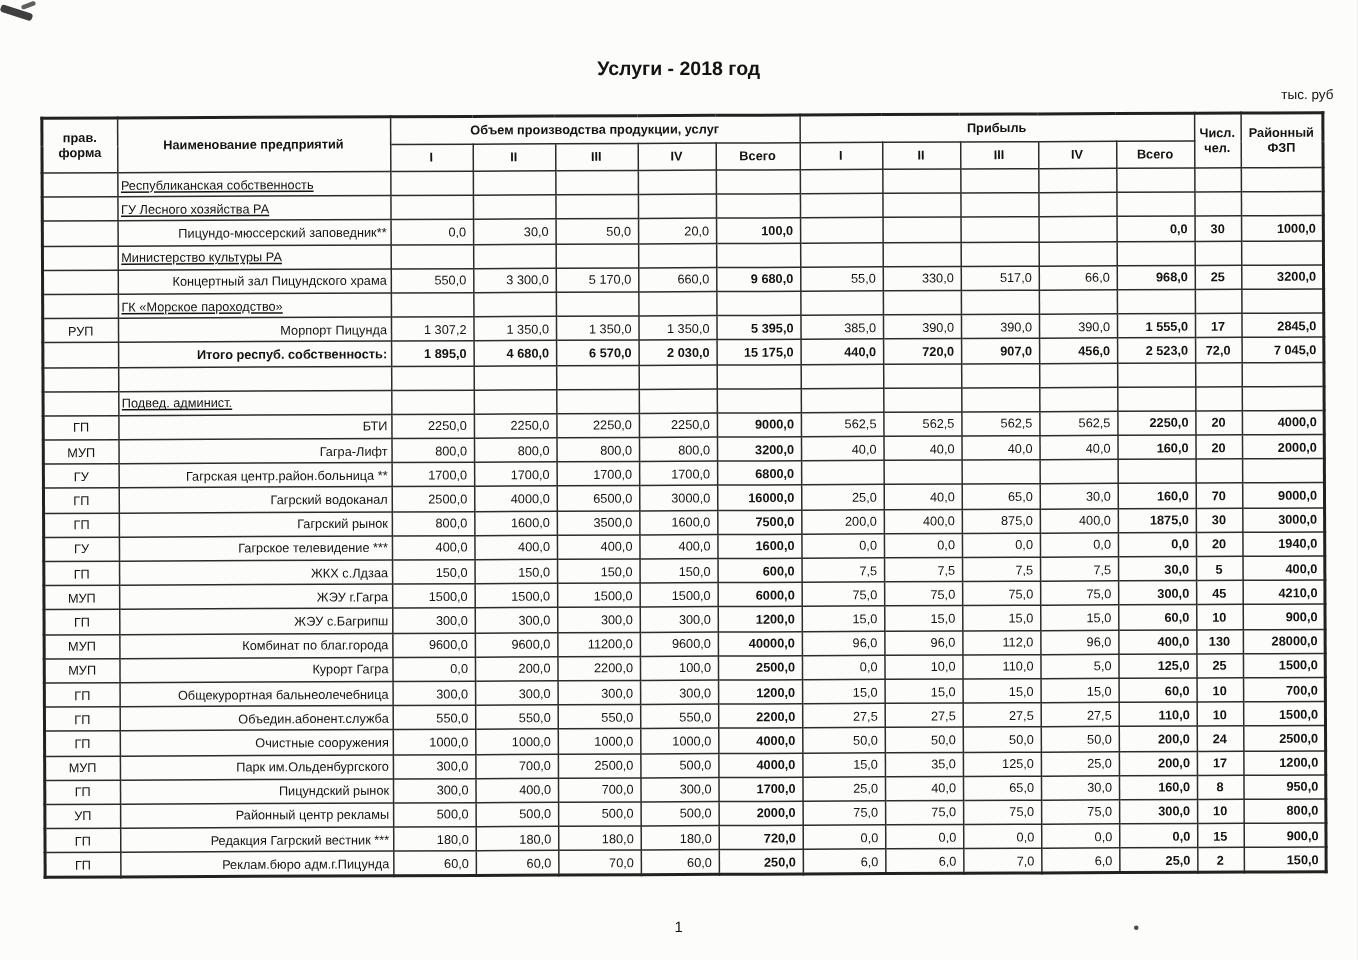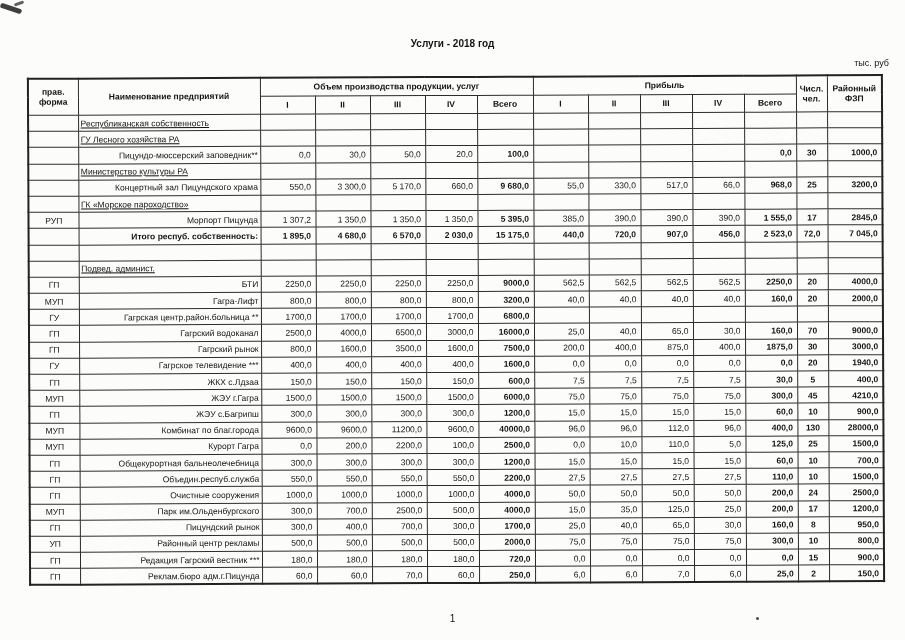--- a/index.html
+++ b/index.html
@@ -11,21 +11,21 @@
     font-family: "Liberation Sans", sans-serif;
     color: #131313;
     overflow: hidden;
     margin: 0 auto;
   }
   .doc-title {
     position: absolute;
     top: 38px; left: 0;
     width: 100%;
     text-align: center;
-    font-size: 10px;
+    font-size: 13px;
     font-weight: bold;
   }
   .units-note {
     position: absolute;
     top: 58px; right: 16px;
     font-size: 9px;
   }
   .table-wrap {
     position: absolute;
     left: 28px; top: 76px;
@@ -494,21 +494,21 @@
             <td class="num">15,0</td>
             <td class="num">15,0</td>
             <td class="num">15,0</td>
             <td class="num">15,0</td>
             <td class="num b">60,0</td>
             <td class="ctr b">10</td>
             <td class="num b">700,0</td>
           </tr>
           <tr>
             <td class="ctr">ГП</td>
-            <td class="name">Объедин.респуб.служба</td>
+            <td class="name">Объедин.абонент.служба</td>
             <td class="num">550,0</td>
             <td class="num">550,0</td>
             <td class="num">550,0</td>
             <td class="num">550,0</td>
             <td class="num b">2200,0</td>
             <td class="num">27,5</td>
             <td class="num">27,5</td>
             <td class="num">27,5</td>
             <td class="num">27,5</td>
             <td class="num b">110,0</td>

